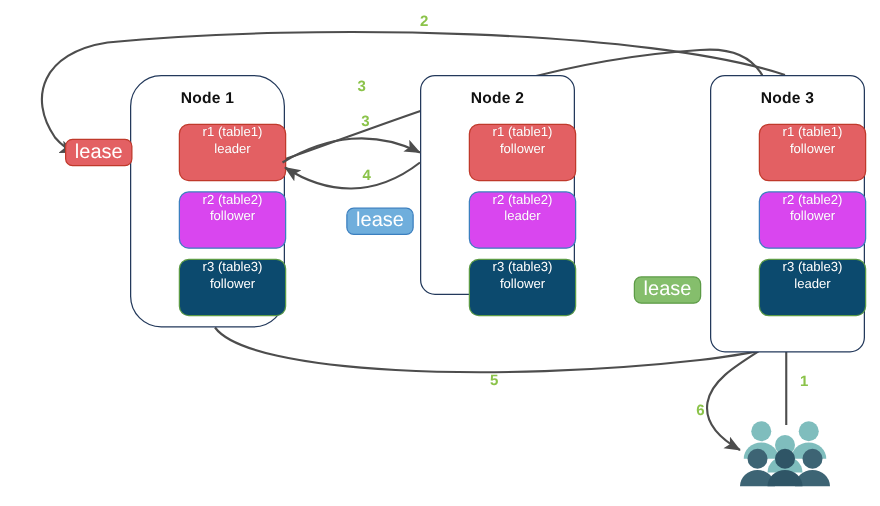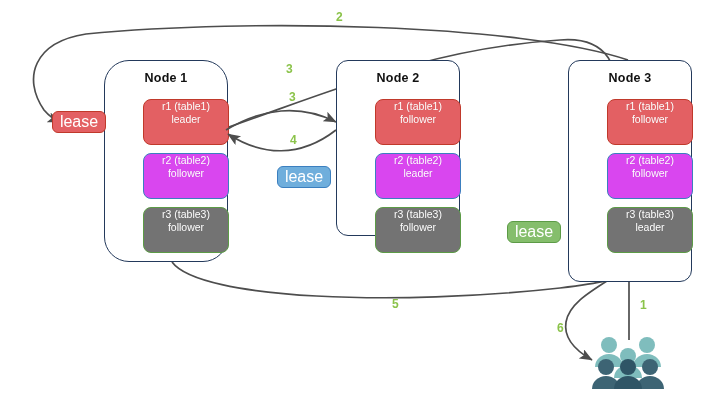--- a/index.html
+++ b/index.html
@@ -43,21 +43,21 @@
     align-items:center;
     color:#ffffff;
     font-size:10.5px;
     line-height:13px;
     text-align:center;
     text-shadow:0 0 1px rgba(0,0,0,.12);
     margin-left:20px;
   }
   .rep-r1{background:#E36063;border:1.6px solid #C0392B;}
   .rep-r2{background:#d946ef;border:1.6px solid #3B7FBF;}
-  .rep-r3{background:#737373;border:1.6px solid #5C9B46;}
+  .rep-r3{background:#0c4a6e;border:1.6px solid #5C9B46;}
   .rep-line{display:block;}
 
   
   .lease{
     position:absolute;
     border-radius:6px;
     box-sizing:border-box;
     display:flex;
     align-items:center;
     justify-content:center;

